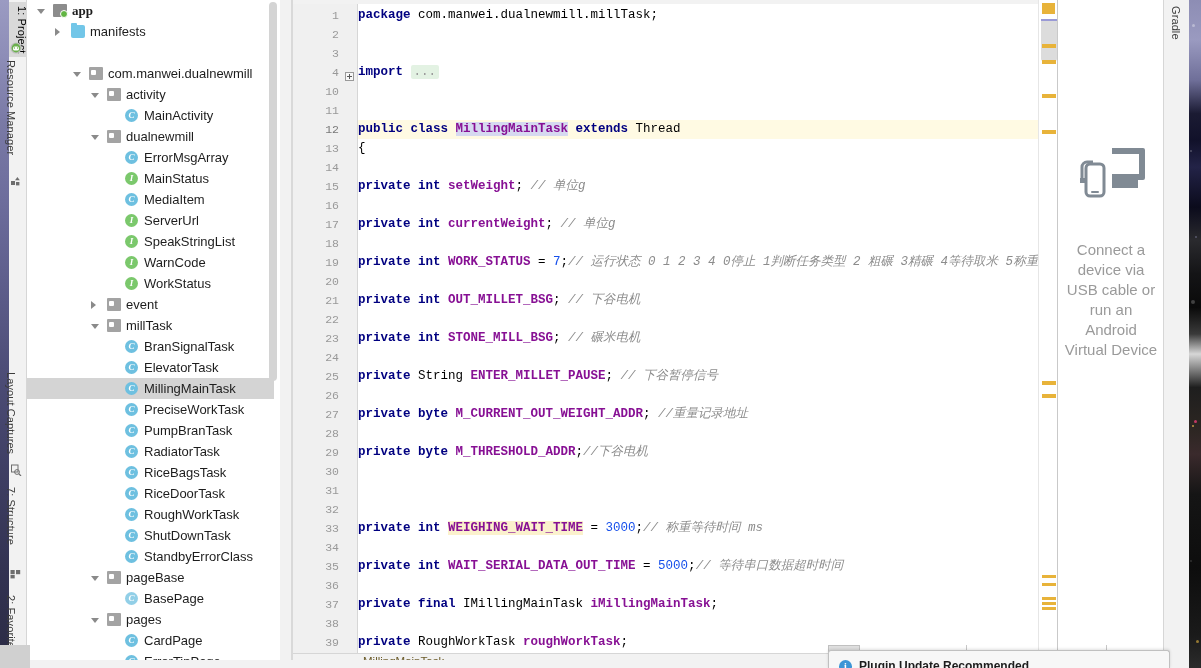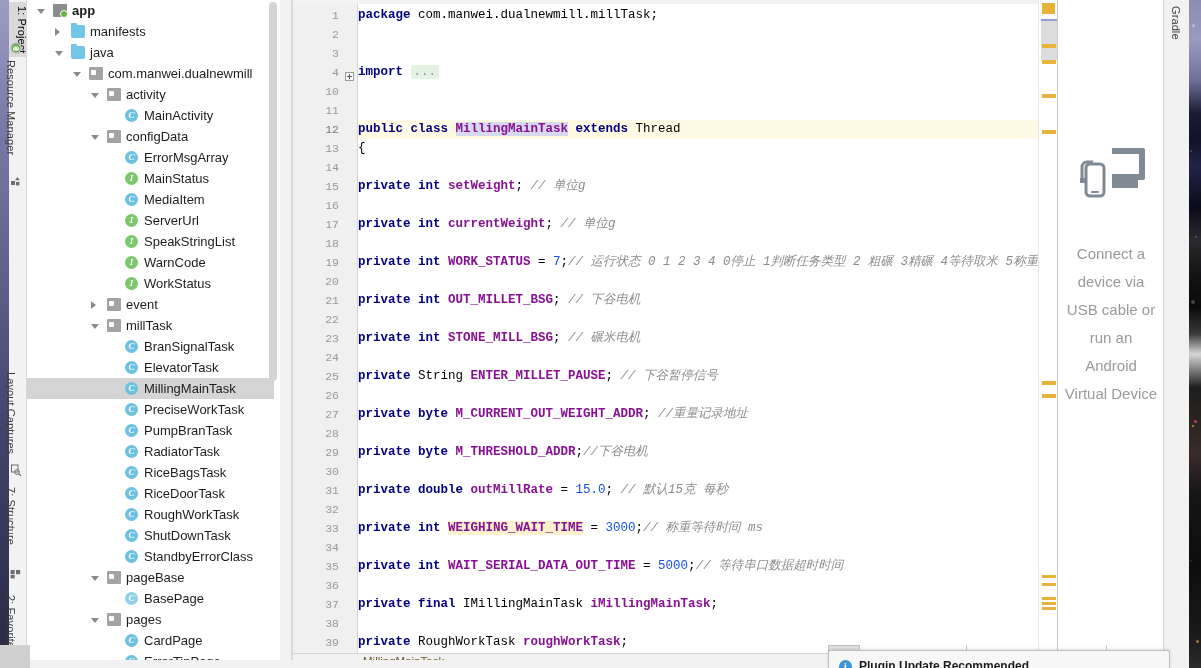--- a/index.html
+++ b/index.html
@@ -167,21 +167,21 @@
   #caret-marker{position:absolute;left:2px;top:19px;width:16px;height:2px;background:#9a9ad6;}
 
   
   #device-panel{
     position:absolute;left:1057px;top:0;width:106px;height:653px;
     background:#ffffff;border-left:1px solid #c9c9c9;
   }
   #device-icon{position:absolute;left:15px;top:140px;width:78px;height:78px;}
   #device-msg{
     position:absolute;left:6px;top:240px;width:94px;
-    font-size:15px;color:#9a9a9a;text-align:center;line-height:28px;
+    font-size:15px;color:#9a9a9a;text-align:center;line-height:20px;
   }
   #right-strip{
     position:absolute;left:1163px;top:0;width:25px;height:668px;
     background:#f2f2f2;border-left:1px solid #d6d6d6;
   }
   #right-strip .vtab{left:6px;top:6px;color:#3c3c3c;}
 
   
   #notify{
     position:absolute;left:828px;top:650px;width:340px;height:18px;
@@ -277,53 +277,48 @@
 
     <div class="vicon" style="top:660px;">
       <svg width="12" height="10" viewBox="0 0 12 10">
         <polygon points="6,0 7.5,3.6 11.4,3.9 8.4,6.4 9.4,10 6,7.9 2.6,10 3.6,6.4 0.6,3.9 4.5,3.6" fill="#6e6e6e"></polygon>
       </svg>
     </div>
   </div>
 
   <div id="project-panel">
     <div id="project-tree">
-        <div class="tnode" style="position: absolute; left: 0px; right: 12px; top: 0px;">
+        <div class="tnode" style="position: absolute; left: 0px; right: 12px; top: 0px; font-family: Liberation Serif, serif;">
           <div class="arrow open" style="left: 10px;"></div>
           <div class="ic module" style="left: 26px;"></div>
           <span class="tlabel bold" style="left: 45px;">app</span>
         </div>
         <div class="tnode" style="position: absolute; left: 0px; right: 0px; top: 21px;">
           <div class="arrow closed" style="left: 28px;"></div>
           <div class="ic folder" style="left: 44px;"></div>
           <span class="tlabel" style="left: 63px;">manifests</span>
         </div>
-        <div class="tnode" style="position: absolute; left: 0px; right: 0px; top: 42px;">
-          <div class="arrow open" style="left: 28px;"></div>
-          <div class="ic folder" style="left: 44px;"></div>
-          <span class="tlabel" style="left: 63px;">java</span>
-        </div>
         <div class="tnode" style="position: absolute; left: 0px; right: 0px; top: 63px;">
           <div class="arrow open" style="left: 46px;"></div>
           <div class="ic pkg" style="left: 62px;"></div>
           <span class="tlabel" style="left: 81px;">com.manwei.dualnewmill</span>
         </div>
         <div class="tnode" style="position: absolute; left: 0px; right: 0px; top: 84px;">
           <div class="arrow open" style="left: 64px;"></div>
           <div class="ic pkg" style="left: 80px;"></div>
           <span class="tlabel" style="left: 99px;">activity</span>
         </div>
         <div class="tnode" style="position: absolute; left: 0px; right: 0px; top: 105px;">
           <div class="cls-badge c" style="left: 98px;">C</div>
           <span class="tlabel" style="left: 117px;">MainActivity</span>
         </div>
         <div class="tnode" style="position: absolute; left: 0px; right: 0px; top: 126px;">
           <div class="arrow open" style="left: 64px;"></div>
           <div class="ic pkg" style="left: 80px;"></div>
-          <span class="tlabel" style="left: 99px;">configData</span>
+          <span class="tlabel" style="left: 99px;">dualnewmill</span>
         </div>
         <div class="tnode" style="position: absolute; left: 0px; right: 0px; top: 147px;">
           <div class="cls-badge c" style="left: 98px;">C</div>
           <span class="tlabel" style="left: 117px;">ErrorMsgArray</span>
         </div>
         <div class="tnode" style="position: absolute; left: 0px; right: 0px; top: 168px;">
           <div class="cls-badge i" style="left: 98px;">I</div>
           <span class="tlabel" style="left: 117px;">MainStatus</span>
         </div>
         <div class="tnode" style="position: absolute; left: 0px; right: 0px; top: 189px;">
@@ -491,21 +486,20 @@
         <div class="cline" style="top: 287px;"><span class="ident">    </span><span class="kw">private </span><span class="kw">int </span><span class="field">OUT_MILLET_BSG</span><span class="ident">; </span><span class="cmt">// 下谷电机</span></div>
         <div class="cline" style="top: 306px;"></div>
         <div class="cline" style="top: 325px;"><span class="ident">    </span><span class="kw">private </span><span class="kw">int </span><span class="field">STONE_MILL_BSG</span><span class="ident">; </span><span class="cmt">// 碾米电机</span></div>
         <div class="cline" style="top: 344px;"></div>
         <div class="cline" style="top: 363px;"><span class="ident">    </span><span class="kw">private </span><span class="typ">String </span><span class="field">ENTER_MILLET_PAUSE</span><span class="ident">; </span><span class="cmt">// 下谷暂停信号</span></div>
         <div class="cline" style="top: 382px;"></div>
         <div class="cline" style="top: 401px;"><span class="ident">    </span><span class="kw">private </span><span class="kw">byte </span><span class="field">M_CURRENT_OUT_WEIGHT_ADDR</span><span class="ident">; </span><span class="cmt">//重量记录地址</span></div>
         <div class="cline" style="top: 420px;"></div>
         <div class="cline" style="top: 439px;"><span class="ident">    </span><span class="kw">private </span><span class="kw">byte </span><span class="field">M_THRESHOLD_ADDR</span><span class="ident">;</span><span class="cmt">//下谷电机</span></div>
         <div class="cline" style="top: 458px;"></div>
-        <div class="cline" style="top: 477px;"><span class="ident">    </span><span class="kw">private </span><span class="kw">double </span><span class="field">outMillRate </span><span class="ident">= </span><span class="num">15.0</span><span class="ident">; </span><span class="cmt">// 默认15克 每秒</span></div>
         <div class="cline" style="top: 496px;"></div>
         <div class="cline" style="top: 515px;"><span class="ident">    </span><span class="kw">private </span><span class="kw">int </span><span class="field-search">WEIGHING_WAIT_TIME</span><span class="ident"> = </span><span class="num">3000</span><span class="ident">;</span><span class="cmt">// 称重等待时间 ms</span></div>
         <div class="cline" style="top: 534px;"></div>
         <div class="cline" style="top: 553px;"><span class="ident">    </span><span class="kw">private </span><span class="kw">int </span><span class="field">WAIT_SERIAL_DATA_OUT_TIME </span><span class="ident">= </span><span class="num">5000</span><span class="ident">;</span><span class="cmt">// 等待串口数据超时时间</span></div>
         <div class="cline" style="top: 572px;"></div>
         <div class="cline" style="top: 591px;"><span class="ident">    </span><span class="kw">private </span><span class="kw">final </span><span class="typ">IMillingMainTask </span><span class="field">iMillingMainTask</span><span class="ident">;</span></div>
         <div class="cline" style="top: 610px;"></div>
         <div class="cline" style="top: 629px;"><span class="ident">    </span><span class="kw">private </span><span class="typ">RoughWorkTask </span><span class="field">roughWorkTask</span><span class="ident">;</span></div>
       </div>
   </div>

